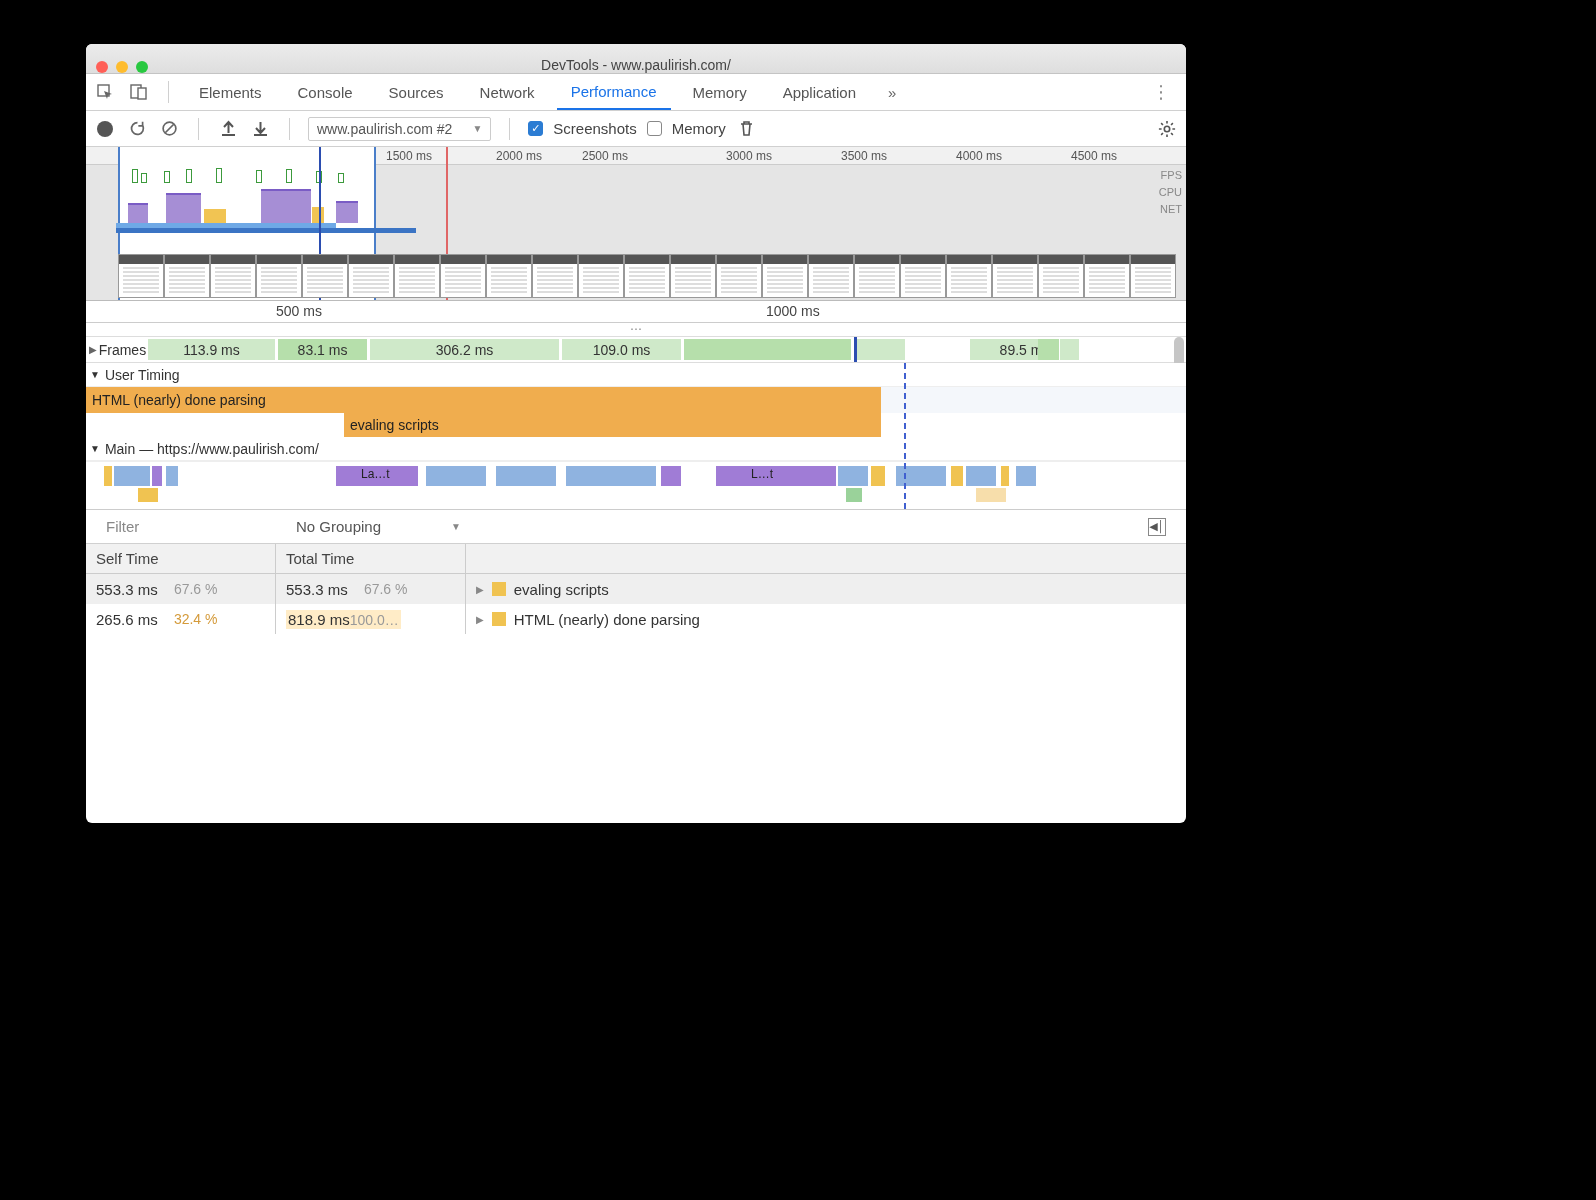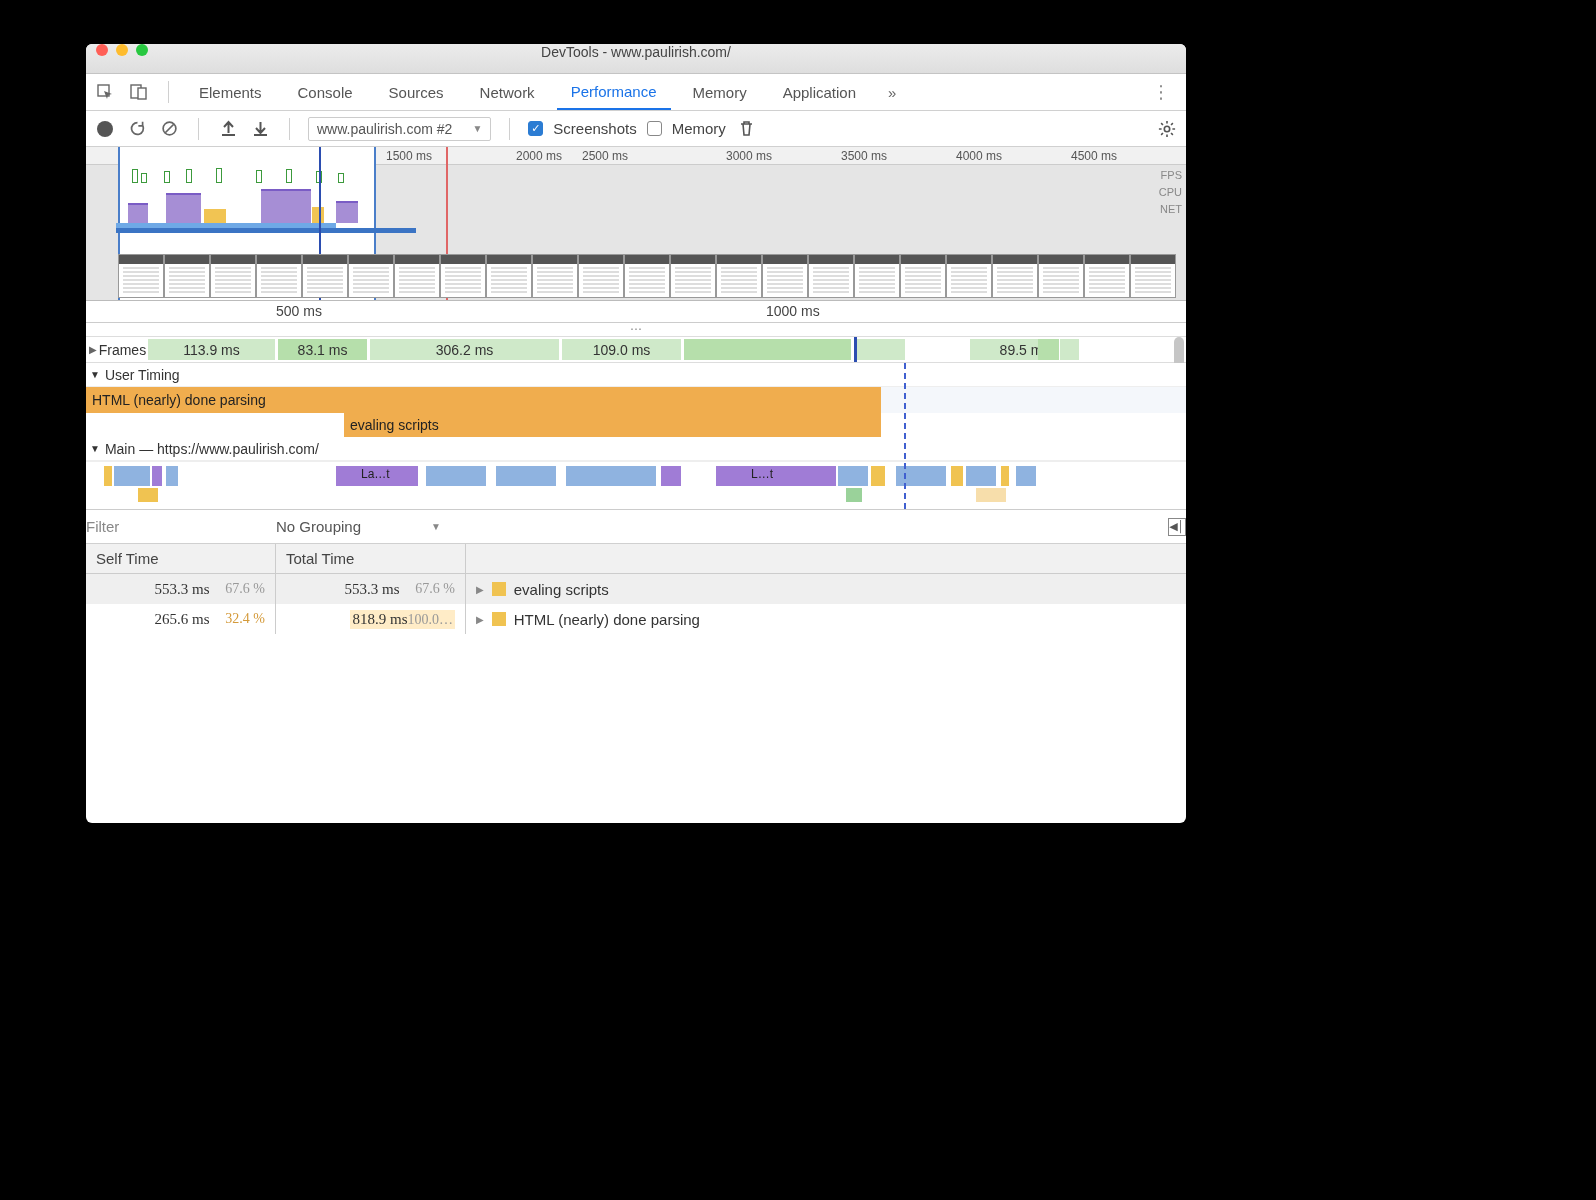--- a/index.html
+++ b/index.html
@@ -25,21 +25,21 @@
     display: flex;
     flex-direction: column;
     overflow: hidden;
   }
   
   .titlebar {
     height: 30px;
     background: linear-gradient(#ececec,#dedede);
     border-bottom: 1px solid #c4c4c4;
     display: flex;
-    align-items: flex-start;
+    align-items: flex-end;
     position: relative;
   }
   .traffic { display:flex; gap:8px; margin-left:10px; }
   .tl { width:12px; height:12px; border-radius:50%; }
   .tl.red{background:#ff5f57;} .tl.yel{background:#febc2e;} .tl.grn{background:#28c840;}
   .title { position:absolute; left:0; right:0; text-align:center; font-size:14px; color:#444;}
   
   .tabs {
     height: 37px;
     border-bottom: 1px solid #d0d0d0;
@@ -119,33 +119,33 @@
   .main-strip{position:absolute;top:4px;height:20px;background:#8fb3e0;}
   .main-strip.p{background:#a07cd6;}
   .main-strip.y{background:#f0c351;}
   .ms-lbl{position:absolute;color:#222;font-size:12px;top:5px;}
   .sub-strip{position:absolute;top:26px;height:14px;}
   
   .btabs{height:34px;display:flex;align-items:center;gap:26px;padding:0 14px;font-size:15px;color:#555;border-bottom:1px solid #d0d0d0;}
   .btab{padding:6px 2px;}
   .btab.active{color:#333;border-bottom:2px solid #1a73e8;}
   
-  .frow{height:34px;display:flex;align-items:center;padding:0 0;border-bottom:1px solid #d0d0d0;gap:20px;font-size:15px;color:#888;justify-content:center;}
+  .frow{height:34px;display:flex;align-items:center;padding:0 20px;border-bottom:1px solid #d0d0d0;gap:20px;font-size:15px;color:#888;justify-content:center;}
   .filter-in{flex:0 0 170px;}
   .group-sel{display:flex;align-items:center;gap:70px;color:#555;}
   .frow .spacer{flex:1;}
   .collapse-ic{width:18px;height:18px;border:1px solid #888;display:flex;align-items:center;justify-content:center;font-size:11px;color:#555;}
   
   .tbl-h{height:30px;display:flex;background:#f1f1f1;border-bottom:1px solid #ccc;font-size:15px;color:#444;}
   .tbl-h>div,.tbl-r>div{display:flex;align-items:center;padding:0 10px;}
   .c-self{flex:0 0 190px;border-right:1px solid #ccc;justify-content:flex-start;}
   .c-total{flex:0 0 190px;border-right:1px solid #ccc;}
   .c-act{flex:1;}
   .tbl-r{height:30px;display:flex;font-size:15px;color:#333;}
-  .tbl-r .c-self,.tbl-r .c-total{justify-content:flex-end;gap:6px;font-family:Liberation Serif, serif;}
+  .tbl-r .c-self,.tbl-r .c-total{gap:6px;}
   .pct{color:#999;font-size:14px;}
   .pct.o{color:#d49a3a;}
   .act-ic{width:14px;height:14px;background:#f0c351;margin:0 8px 0 4px;}
   .tri2{font-size:10px;color:#888;margin-right:4px;}
   .tbl-body{flex:1;overflow:auto;}
   .tbl-r.sel-row{background:#efefef;}
   .c-total .hl{background:#ffecc7;padding:1px 2px;}
 </style>
 </head>
 <body>
@@ -238,21 +238,21 @@
           <path d="M10 1v3M10 16v3M1 10h3M16 10h3M3.5 3.5l2 2M14.5 14.5l2 2M16.5 3.5l-2 2M5.5 14.5l-2 2" stroke="#555" stroke-width="1.8"></path>
         </svg>
     </div>
   </div>
 
   <div class="overview">
     <div class="ov-ruler">
       <span class="ov-tick" style="left:55px">500 ms</span>
       <span class="ov-tick" style="left:160px">1000 ms</span>
       <span class="ov-tick" style="left:300px">1500 ms</span>
-      <span class="ov-tick" style="left:430px">2000 ms</span>
+      <span class="ov-tick" style="left:410px">2000 ms</span>
       <span class="ov-tick" style="left:496px">2500 ms</span>
       <span class="ov-tick" style="left:640px">3000 ms</span>
       <span class="ov-tick" style="left:755px">3500 ms</span>
       <span class="ov-tick" style="left:870px">4000 ms</span>
       <span class="ov-tick" style="left:985px">4500 ms</span>
     </div>
     <div class="ov-lbls">
       <div>FPS</div>
       <div>CPU</div>
       <div>NET</div>

